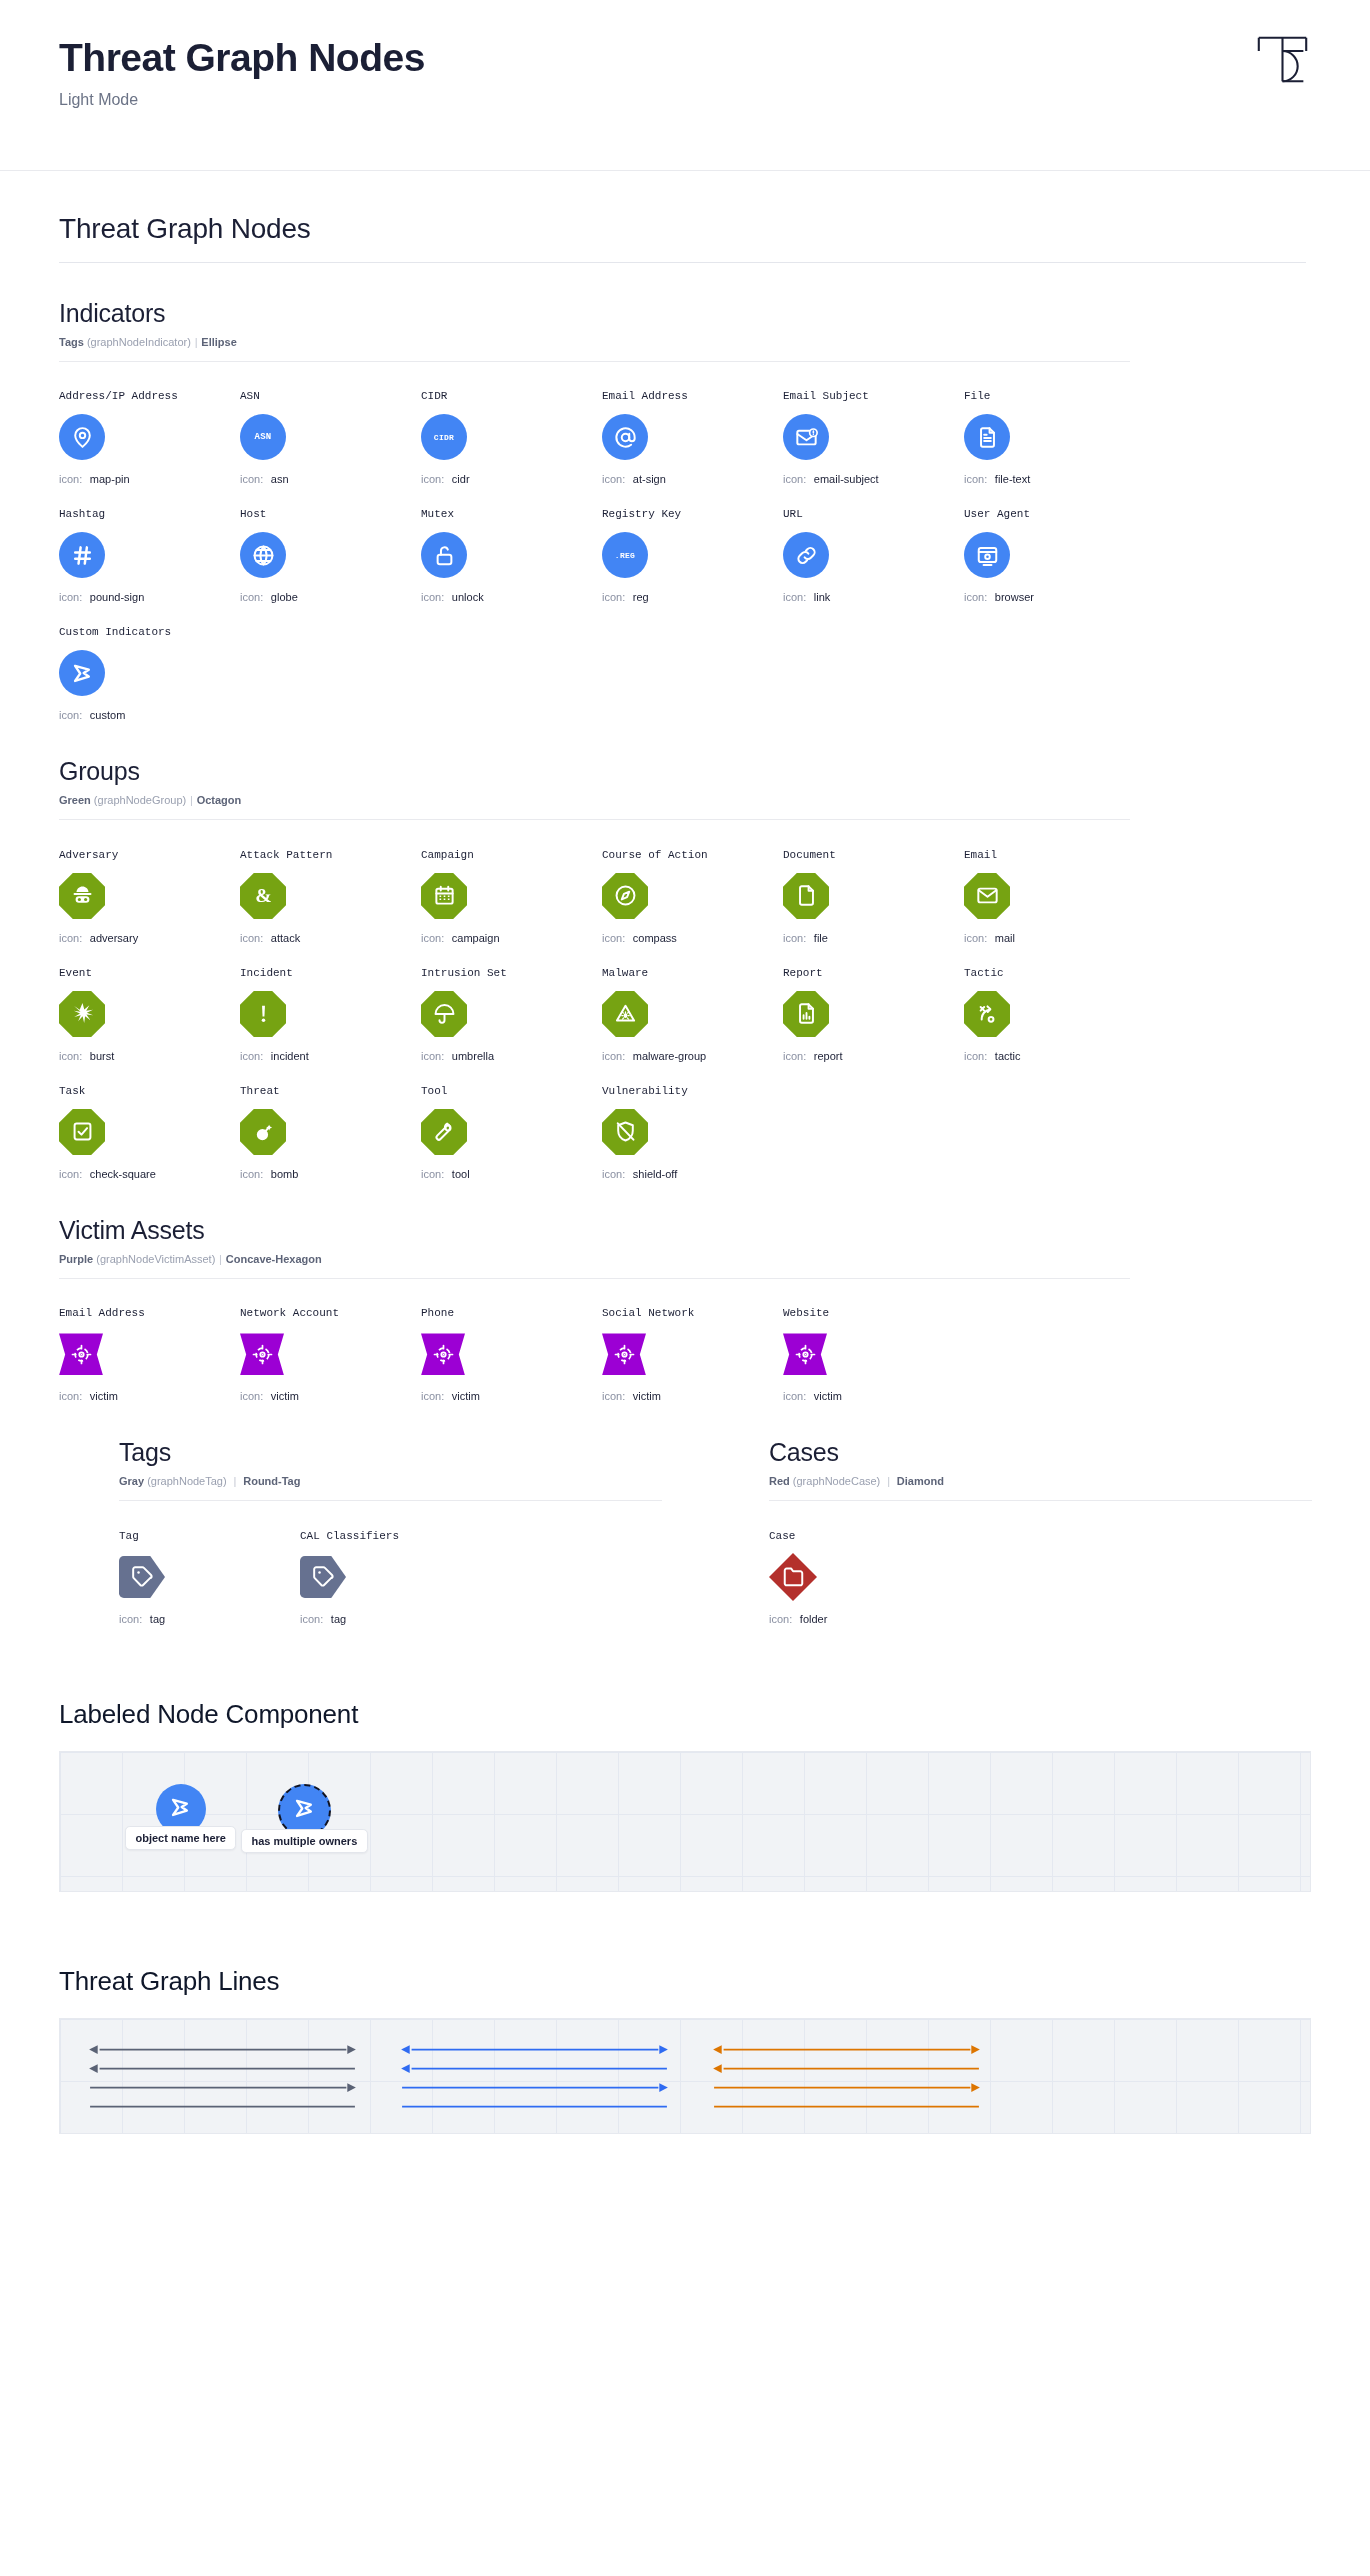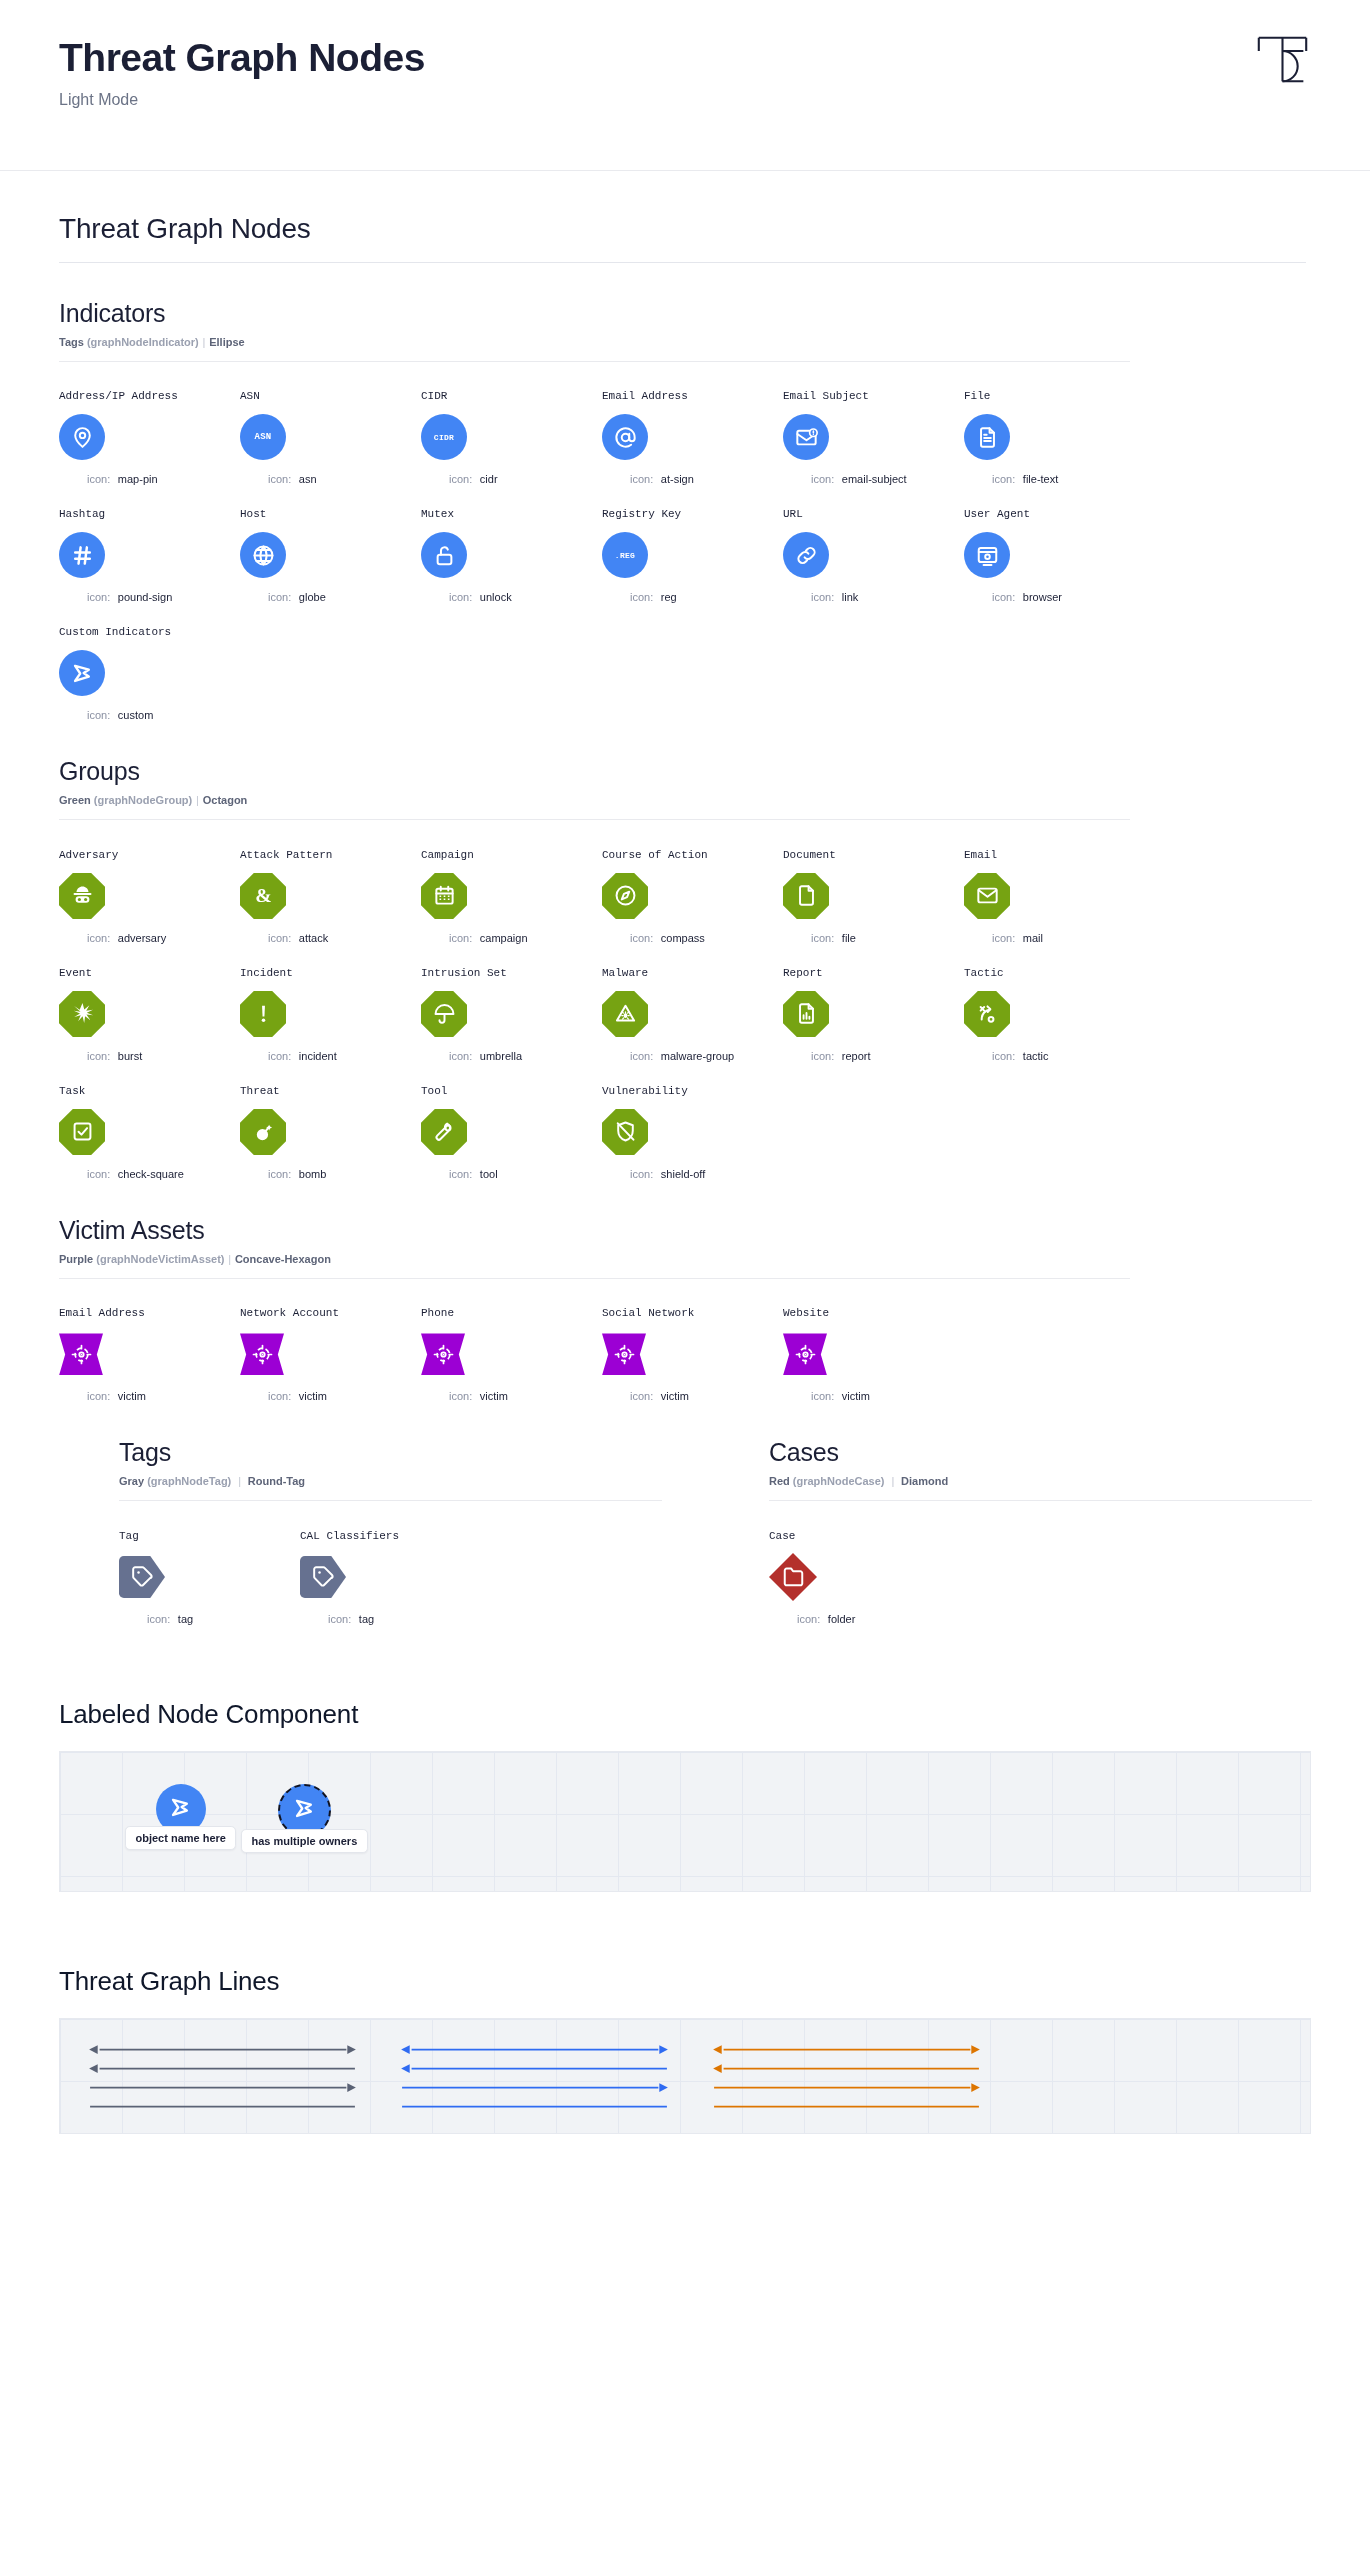--- a/index.html
+++ b/index.html
@@ -61,21 +61,21 @@
     font-weight: normal;
     color: #1b1f35;
     letter-spacing: -0.2px;
   }
   .section-meta {
     margin-top: 7.6px;
     font-size: 11px;
     color: #8a90a2;
   }
   .section-meta .color-name { font-weight: bold; color: #5d6478; }
-  .section-meta .token { color: #9aa0b0; font-weight: bold; }
+  .section-meta .token { color: #9aa0b0; }
   .section-meta .divider { color: #c3c7d2; margin: 0 3.8px; }
   .section-meta .shape { font-weight: bold; color: #5d6478; }
   .section-rule {
     margin-top: 13.3px;
     border-top: 1px solid #e9eaee;
     width: 1071px;
   }
 
   
   .node-grid {
@@ -95,21 +95,21 @@
   .node-shape-wrap {
     height: 51px;
     display: flex;
     align-items: center;
   }
   .node-icon-label {
     margin-top: 10.5px;
     font-size: 11px;
     color: #1b1f35;
   }
-  .node-icon-label .k { color: #8a90a2; margin-right: 7.6px; margin-left: 28px; }
+  .node-icon-label .k { color: #8a90a2; margin-right: 7.6px; }
 
   
   .shape-box {
     width: 46px; height: 46px;
     display: flex; align-items: center; justify-content: center;
     position: relative;
   }
   .shape-ellipse { border-radius: 50%; }
   .shape-octagon {
     clip-path: polygon(30% 0%, 70% 0%, 100% 30%, 100% 70%, 70% 100%, 30% 100%, 0% 70%, 0% 30%);

